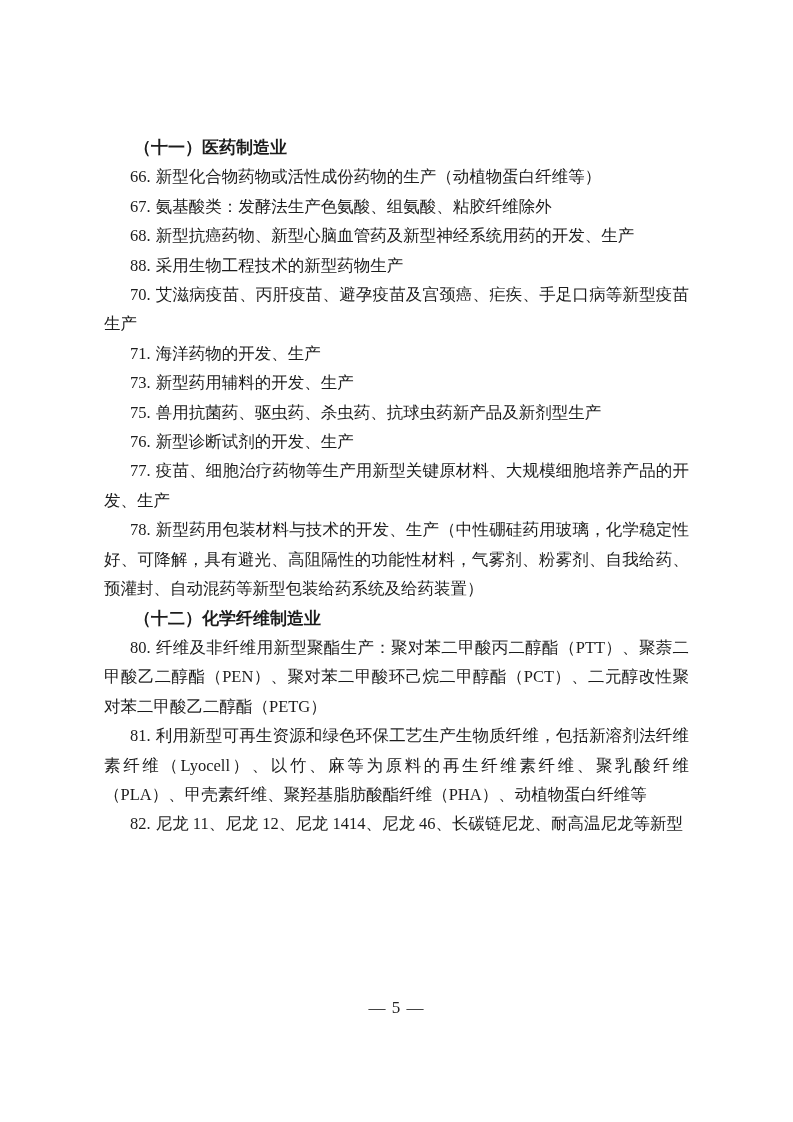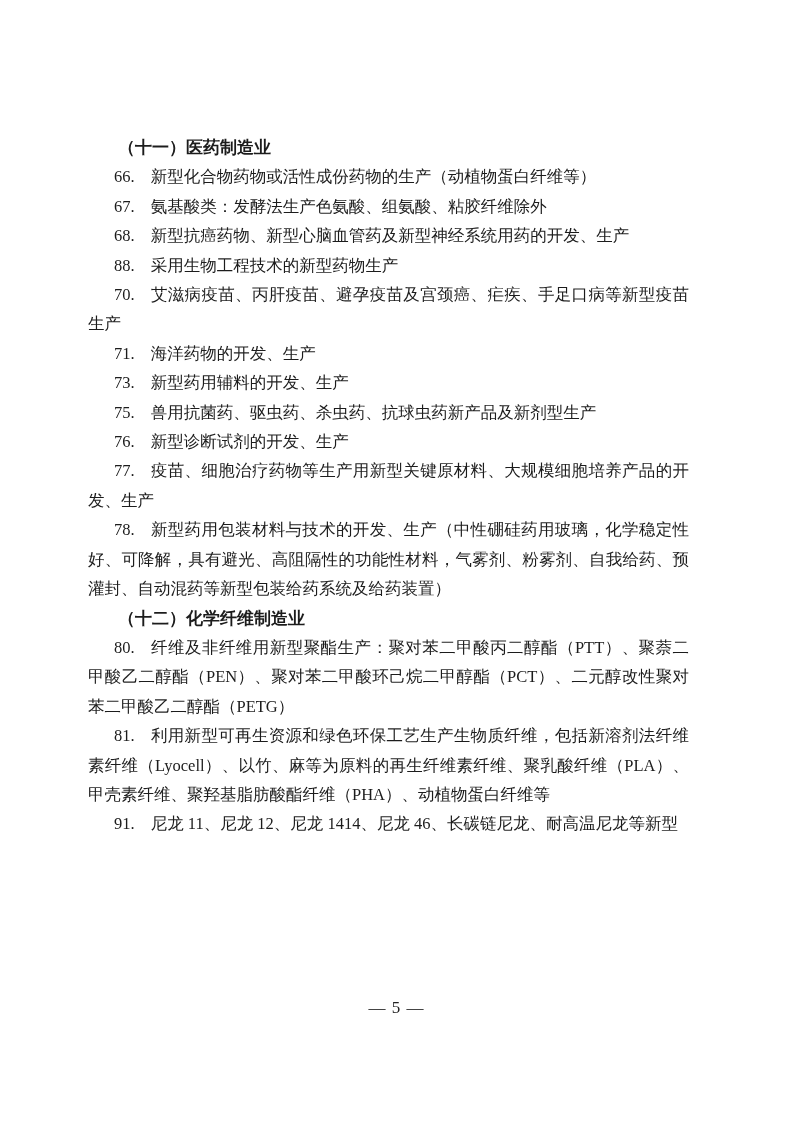--- a/index.html
+++ b/index.html
@@ -11,21 +11,21 @@
     position: relative;
     width: 793px;
     height: 1122px;
     background: #ffffff;
     overflow: hidden;
     font-family: "Liberation Serif", serif;
     color: #1c1c1c;
   }
   .content {
     position: absolute;
-    left: 88px;
+    left: 104px;
     right: 104px;
     top: 133px;
   }
   .heading {
     margin: 0;
     font-family: "Liberation Sans", sans-serif;
     font-weight: 700;
     font-size: 17px;
     line-height: 29.4px;
     text-indent: 30px;
@@ -33,21 +33,21 @@
   }
   .item {
     margin: 0;
     font-size: 16.5px;
     line-height: 29.4px;
     text-align: justify;
     text-justify: inter-ideograph;
     text-indent: 26px;
   }
   .item .num {
-    margin-right: 16px;
+    margin-right: 5px;
   }
   .footer {
     position: absolute;
     left: 0;
     right: 0;
     top: 996px;
     text-align: center;
     font-size: 17px;
     line-height: 24px;
     color: #222222;
@@ -71,20 +71,20 @@
     <p class="item"><span class="num">73.</span><span>新型药用辅料的开发、生产</span></p>
     <p class="item"><span class="num">75.</span><span>兽用抗菌药、驱虫药、杀虫药、抗球虫药新产品及新剂型生产</span></p>
     <p class="item"><span class="num">76.</span><span>新型诊断试剂的开发、生产</span></p>
     <p class="item"><span class="num">77.</span><span>疫苗、细胞治疗药物等生产用新型关键原材料、大规模细胞培养产品的开发、生产</span></p>
     <p class="item"><span class="num">78.</span><span>新型药用包装材料与技术的开发、生产（中性硼硅药用玻璃，化学稳定性好、可降解，具有避光、高阻隔性的功能性材料，气雾剂、粉雾剂、自我给药、预灌封、自动混药等新型包装给药系统及给药装置）</span></p>
 
     <h2 class="heading">（十二）化学纤维制造业</h2>
 
     <p class="item"><span class="num">80.</span><span>纤维及非纤维用新型聚酯生产：聚对苯二甲酸丙二醇酯（PTT）、聚萘二甲酸乙二醇酯（PEN）、聚对苯二甲酸环己烷二甲醇酯（PCT）、二元醇改性聚对苯二甲酸乙二醇酯（PETG）</span></p>
     <p class="item"><span class="num">81.</span><span>利用新型可再生资源和绿色环保工艺生产生物质纤维，包括新溶剂法纤维素纤维（Lyocell）、以竹、麻等为原料的再生纤维素纤维、聚乳酸纤维（PLA）、甲壳素纤维、聚羟基脂肪酸酯纤维（PHA）、动植物蛋白纤维等</span></p>
-    <p class="item"><span class="num">91.</span><span>尼龙 11、尼龙 12、尼龙 1414、尼龙 46、长碳链尼龙、耐高温尼龙等新型</span></p>
+    <p class="item"><span class="num">82.</span><span>尼龙 11、尼龙 12、尼龙 1414、尼龙 46、长碳链尼龙、耐高温尼龙等新型</span></p>
 
   </div>
 
   <div class="footer">
     <span>— 5 —</span>
   </div>
 </div>
 
 </body></html>

